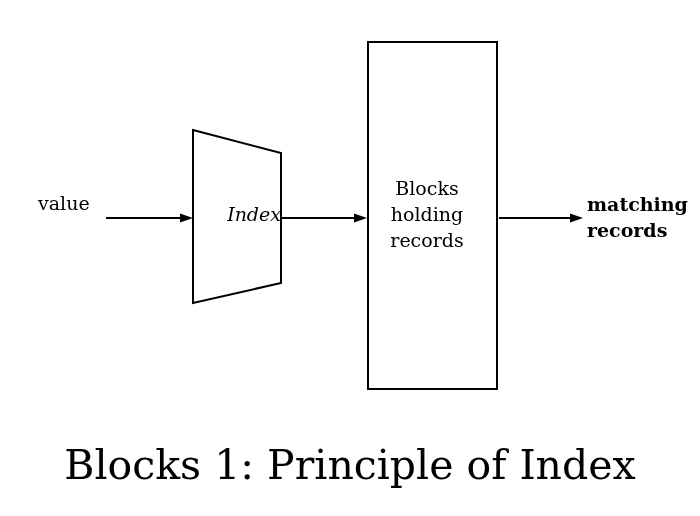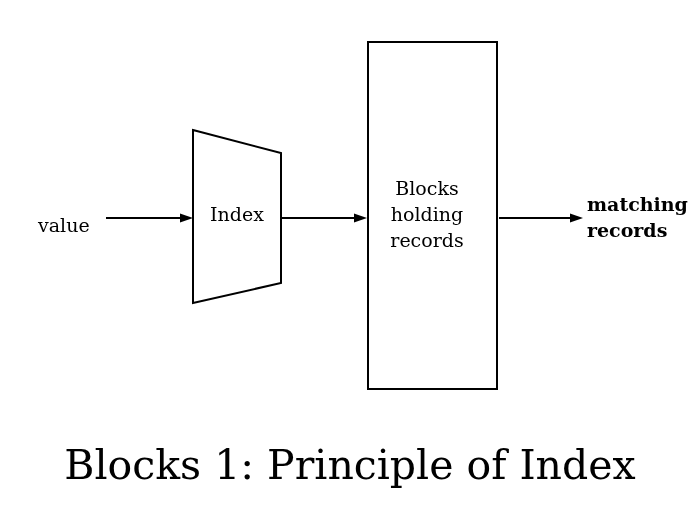--- a/index.html
+++ b/index.html
@@ -25,29 +25,30 @@
   }
   .label {
     position: absolute;
     font-size: 19px;
     line-height: 26px;
     color: #000000;
     white-space: pre-line;
   }
   .label-value {
     left: 38px;
-    top: 212px;
+    top: 190px;
     width: 60px;
     text-align: left;
   }
   .label-index {
     left: 193px;
     top: 201px;
     width: 88px;
-    text-align: center;
+    text-align: right;
+    font-style: italic;
   }
   .label-blocks {
     left: 367px;
     top: 175px;
     width: 120px;
     text-align: center;
   }
   .label-output {
     left: 587px;
     top: 191px;

